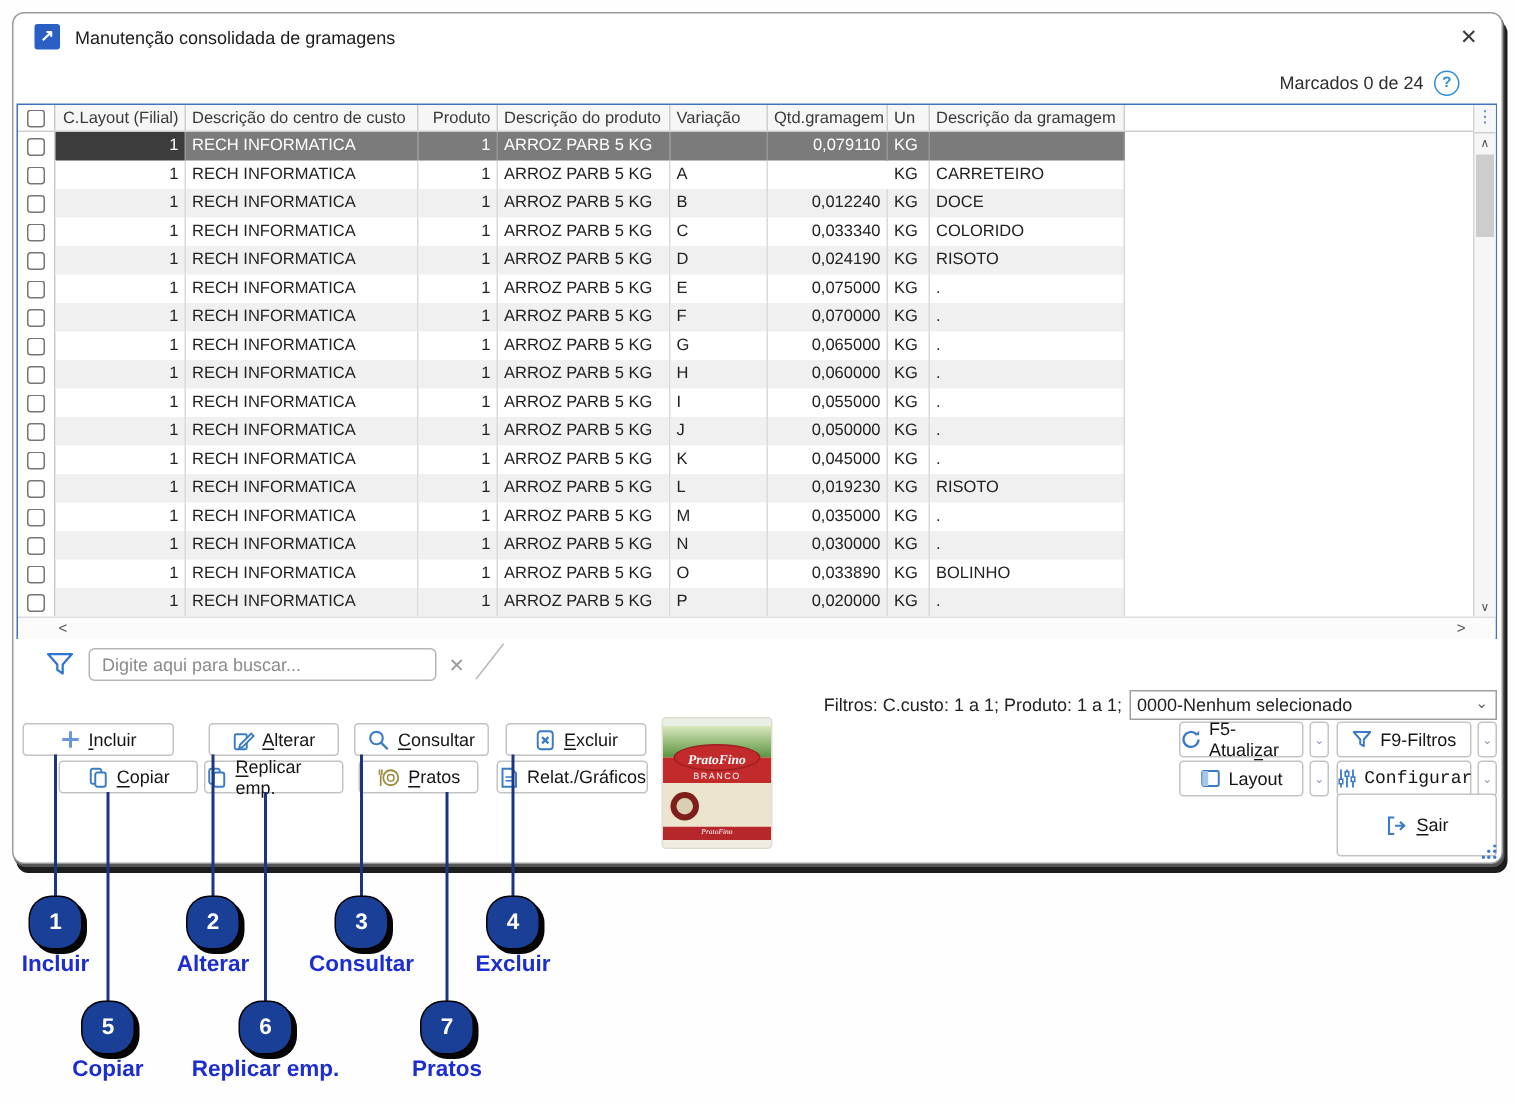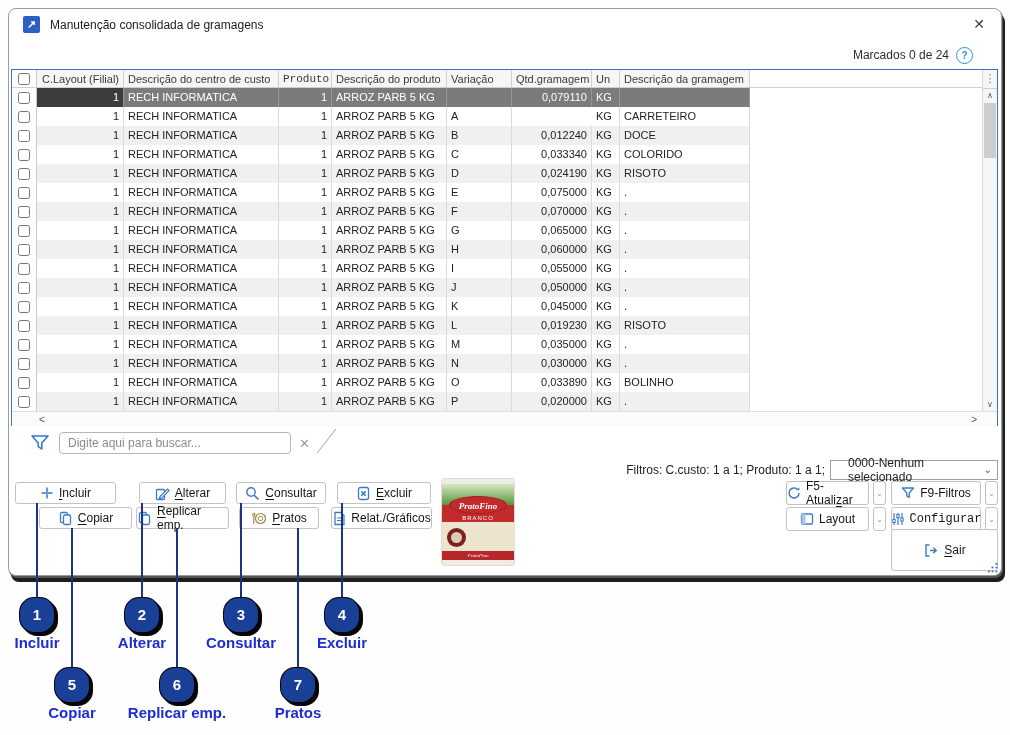--- a/index.html
+++ b/index.html
@@ -34,21 +34,21 @@
   .hleft{margin-left:27px;font-size:10px;color:#555;cursor:pointer;}
   .hright{margin-left:auto;margin-right:20px;font-size:10px;color:#555;cursor:pointer;}
   
   .searchbar{position:absolute;left:20px;top:420px;height:28px;display:flex;align-items:center;}
   .search-input{width:232px;height:22px;border:1px solid #b5b5b5;border-radius:4px;font-size:12px;padding:0 8px;color:#444;font-family:"Liberation Sans",sans-serif;margin-left:8px;box-sizing:border-box;}
   .search-input::placeholder{color:#8b8b8b;}
   .clear-x{margin-left:8px;color:#9a9a9a;font-size:13px;cursor:pointer;}
   .diag{width:1px;height:30px;background:#b8b8b8;transform:rotate(38deg);margin-left:16px;margin-top:-4px;}
   
   .filtersrow{position:absolute;left:300px;right:3px;top:451px;display:flex;align-items:center;justify-content:flex-end;font-size:12px;color:#222;}
-  .dropdown{width:168px;height:20px;border:1px solid #9f9f9f;background:#fff;margin-left:5px;display:flex;align-items:center;font-size:12px;padding-left:17px;box-sizing:border-box;cursor:pointer;justify-content:center;}
+  .dropdown{width:245px;height:20px;border:1px solid #9f9f9f;background:#fff;margin-left:5px;display:flex;align-items:center;font-size:12px;padding-left:4px;box-sizing:border-box;cursor:pointer;justify-content:center;}
   .dropdown .dd-ch{margin-left:auto;margin-right:5px;color:#555;font-size:10px;line-height:10px;}
   
   .btn{position:absolute;height:22px;display:flex;align-items:center;justify-content:center;gap:5px;background:#fff;border:1px solid #c3c3c3;border-radius:3px;font-size:12px;color:#151515;cursor:pointer;box-sizing:border-box;}
   .btn svg{flex:none;}
   .mini{position:absolute;width:13px;height:24px;border:1px solid #c3c3c3;border-radius:3px;background:#fff;color:#8d9cb4;font-size:8px;display:flex;align-items:center;justify-content:center;cursor:pointer;box-sizing:border-box;}
   .rbtn{height:24px;}
   .sair{height:42px;font-size:12px;}
   u{text-underline-offset:2px;}
   .grip{position:absolute;right:3px;bottom:2px;width:10px;height:10px;}
   
@@ -83,21 +83,21 @@
     <div class="help-icon">?</div>
 
     <div class="grid">
       <div id="thead">
           <div class="tr head">
             <div class="th chk">
               <input type="checkbox" style="">
             </div>
             <div class="th ar" style="width: 87px;">C.Layout (Filial)</div>
             <div class="th" style="width: 155px;">Descrição do centro de custo</div>
-            <div class="th ar" style="width: 53px; font-family: Liberation Mono, monospace;">Produto</div>
+            <div class="th ar" style="width: 53px;">Produto</div>
             <div class="th" style="width: 115px;">Descrição do produto</div>
             <div class="th" style="width: 65px;">Variação</div>
             <div class="th ar" style="width: 80px;">Qtd.gramagem</div>
             <div class="th" style="width: 28px;">Un</div>
             <div class="th" style="width: 130px;">Descrição da gramagem</div>
             <div class="th fill"></div>
           </div>
         </div>
       <div id="tbody">
           <div class="tr sel">

